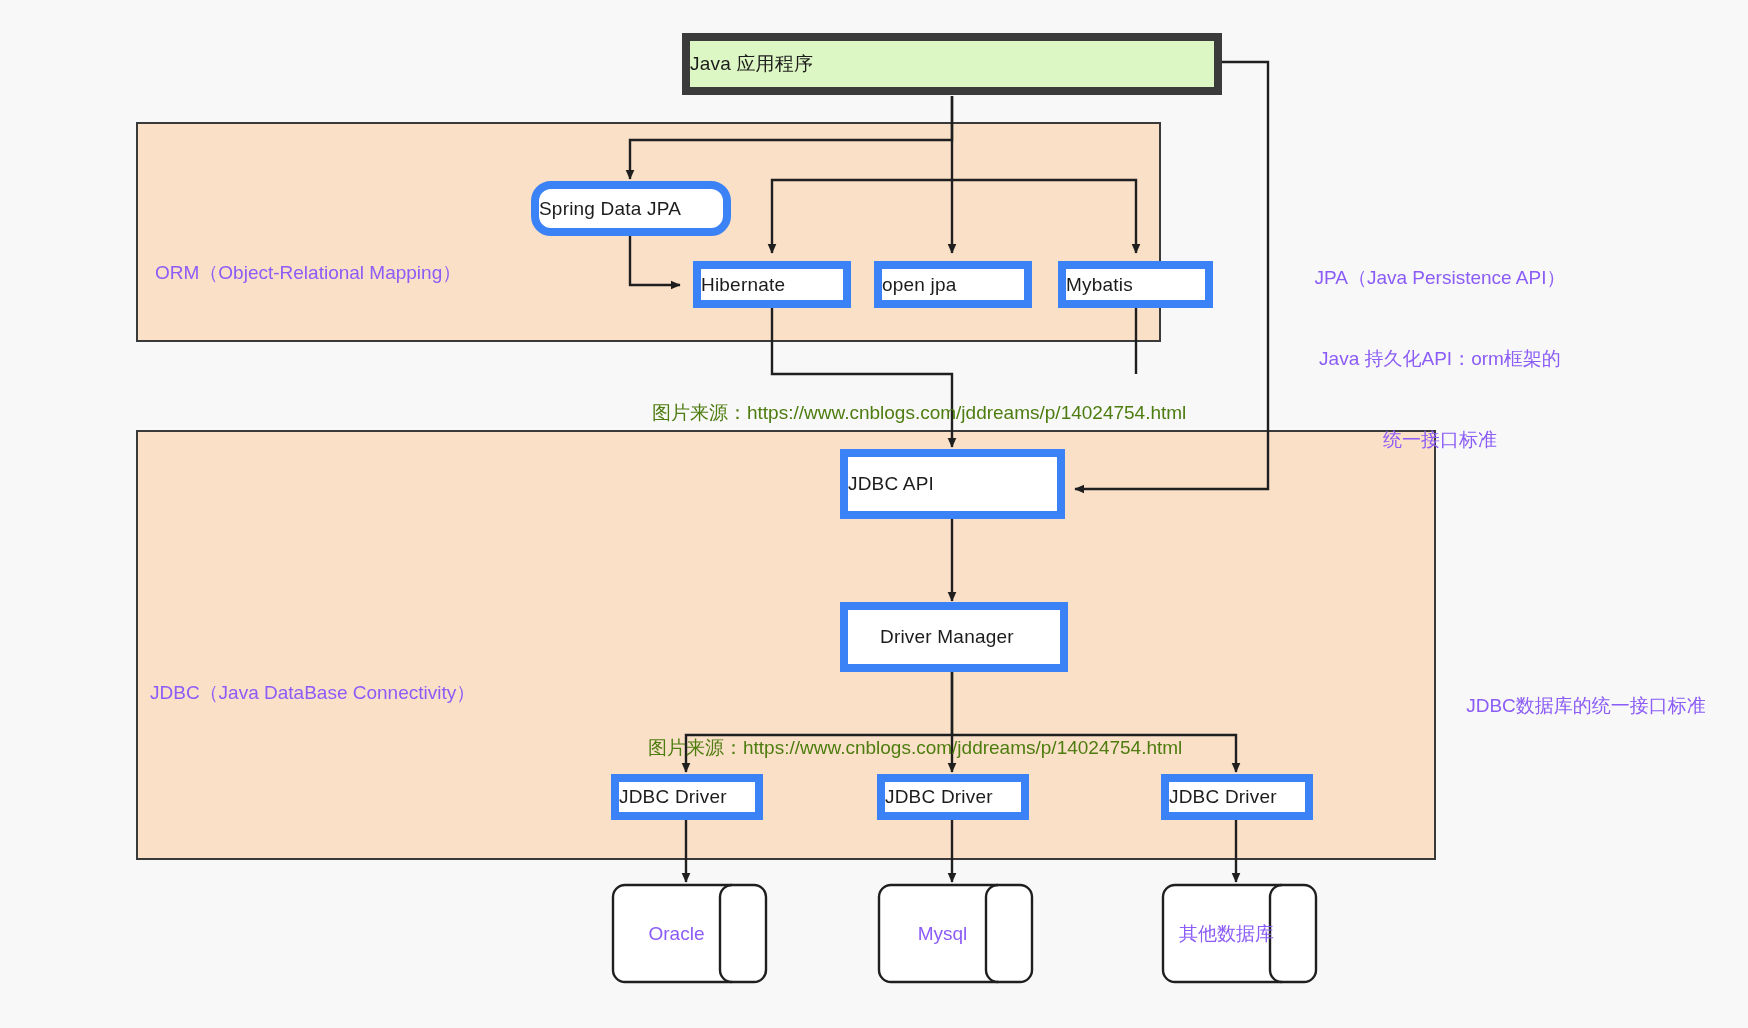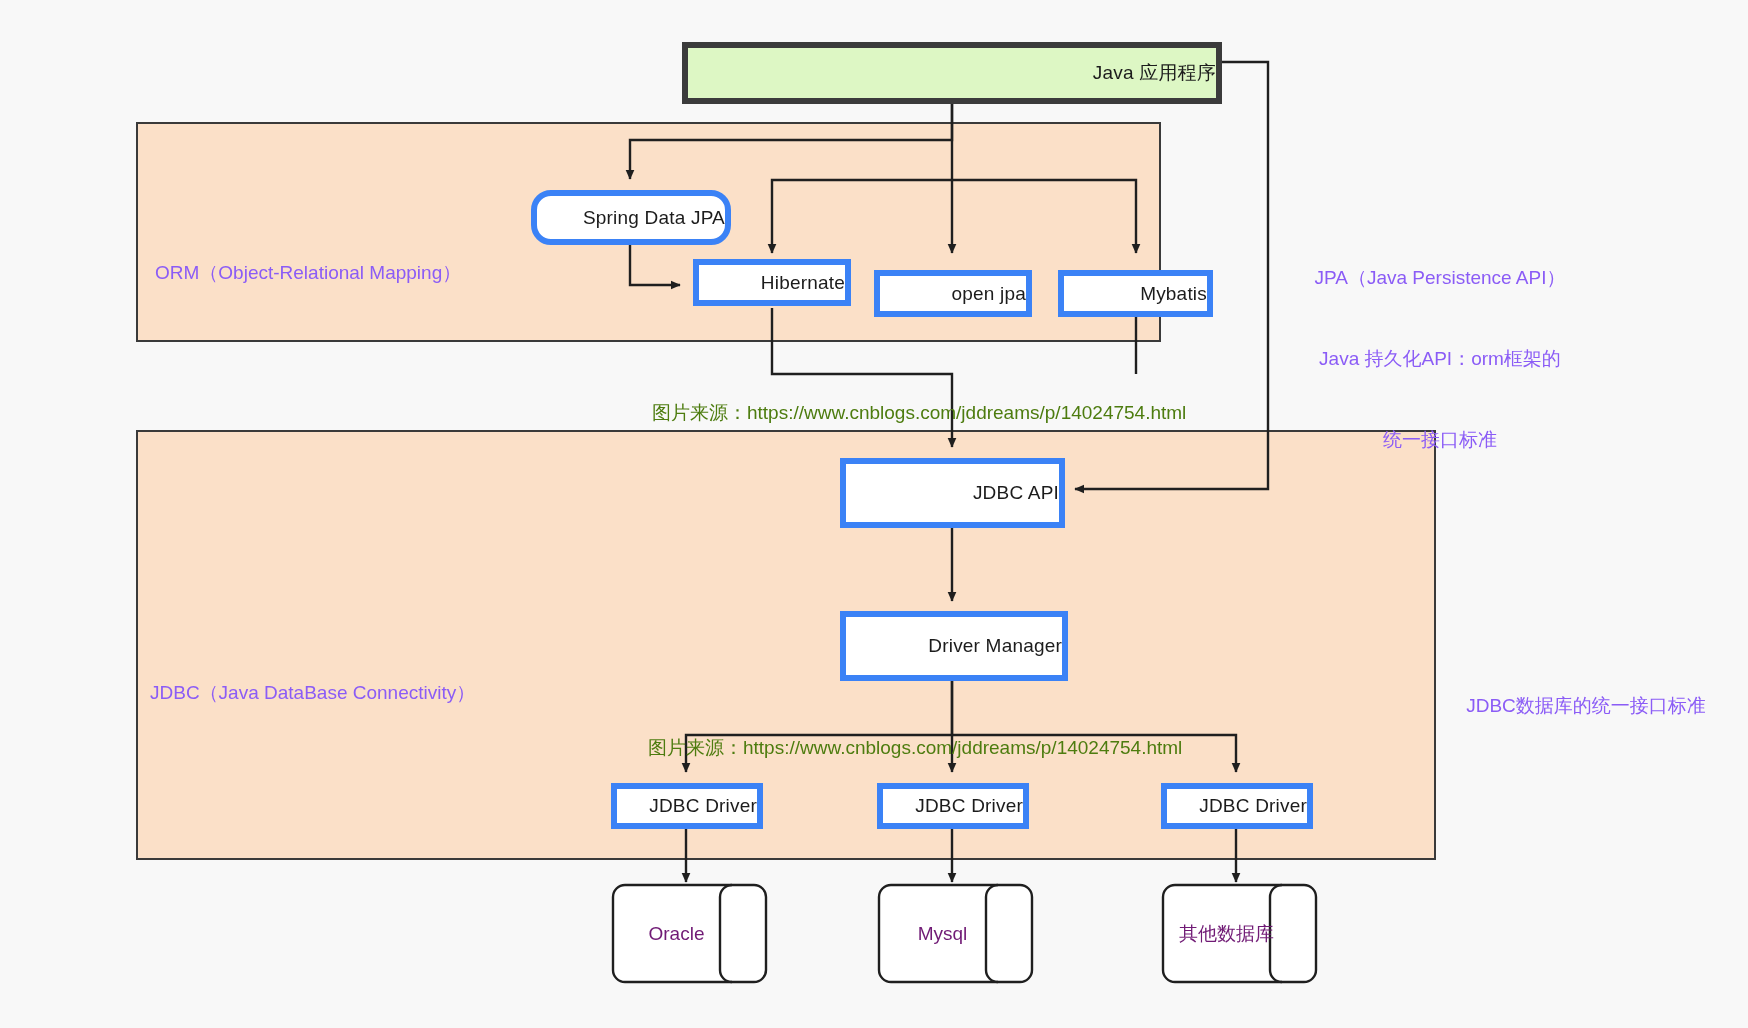--- a/index.html
+++ b/index.html
@@ -28,49 +28,48 @@
   .band {
     position: absolute;
     background: #fbe0c8;
     border: 2px solid #3a3a3a;
     box-sizing: border-box;
   }
   .node {
     position: absolute;
     box-sizing: border-box;
     background: #ffffff;
-    border: 6px solid #3b82f6;
+    border: 8px solid #3b82f6;
     display: flex;
     align-items: center;
-    justify-content: flex-end;
+    justify-content: flex-start;
     color: #1c1c1c;
     font-size: 19px;
     letter-spacing: .2px;
     white-space: nowrap;
-    margin-top: 9px;
   }
   .node.app {
     background: #ddf7c4;
     border-color: #3b3b3b;
   }
   .cyl {
     position: absolute;
     box-sizing: border-box;
   }
   .cyl .cyl-label {
     position: absolute;
     left: 0;
     right: 26px;
     top: 0;
     bottom: 0;
     display: flex;
     align-items: center;
     justify-content: center;
     font-size: 19px;
-    color: #701a75;
+    color: #8b5cf6;
     white-space: nowrap;
   }
   .sidelabel {
     position: absolute;
     color: #8b5cf6;
     font-size: 19px;
     line-height: 27px;
     white-space: pre;
   }
   .sidelabel.center {
@@ -132,21 +131,21 @@
     </g>
   </svg>
 
   <div class="node app" style="left:682px; top:33px; width:540px; height:62px;">
     <span>Java 应用程序</span>
   </div>
 
   <div class="node" style="left:531px; top:181px; width:200px; height:55px;border-radius:20px;">
     <span>Spring Data JPA</span>
   </div>
-  <div class="node" style="left:693px; top:250px; width:158px; height:47px;">
+  <div class="node" style="left:693px; top:261px; width:158px; height:47px;">
     <span>Hibernate</span>
   </div>
   <div class="node" style="left:1058px; top:261px; width:155px; height:47px;">
     <span>Mybatis</span>
   </div>
   <div class="node" style="left:874px; top:261px; width:158px; height:47px;">
     <span>open jpa</span>
   </div>
 
   <div class="sidelabel" style="left:155px; top:205px;">
@@ -155,21 +154,21 @@
   <div class="sidelabel center" style="left:1440px; top:210px; width:270px; transform:translateX(-50%);">
     <div>JPA（Java Persistence API）</div>
     <div>Java 持久化API：orm框架的</div>
     <div>统一接口标准</div>
   </div>
 
   <div class="watermark" style="left:652px; top:400px;">
     <span>图片来源：https://www.cnblogs.com/jddreams/p/14024754.html</span>
   </div>
 
-  <div class="node" style="left:840px; top:449px; width:225px; height:70px;padding-left:16px;">
+  <div class="node" style="left:840px; top:449px; width:225px; height:70px;">
     <span>JDBC API</span>
   </div>
   <div class="node" style="left:840px; top:602px; width:228px; height:70px;padding-left:32px;">
     <span>Driver Manager</span>
   </div>
 
   <div class="node" style="left:611px; top:774px; width:152px; height:46px;">
     <span>JDBC Driver</span>
   </div>
   <div class="node" style="left:877px; top:774px; width:152px; height:46px;">

